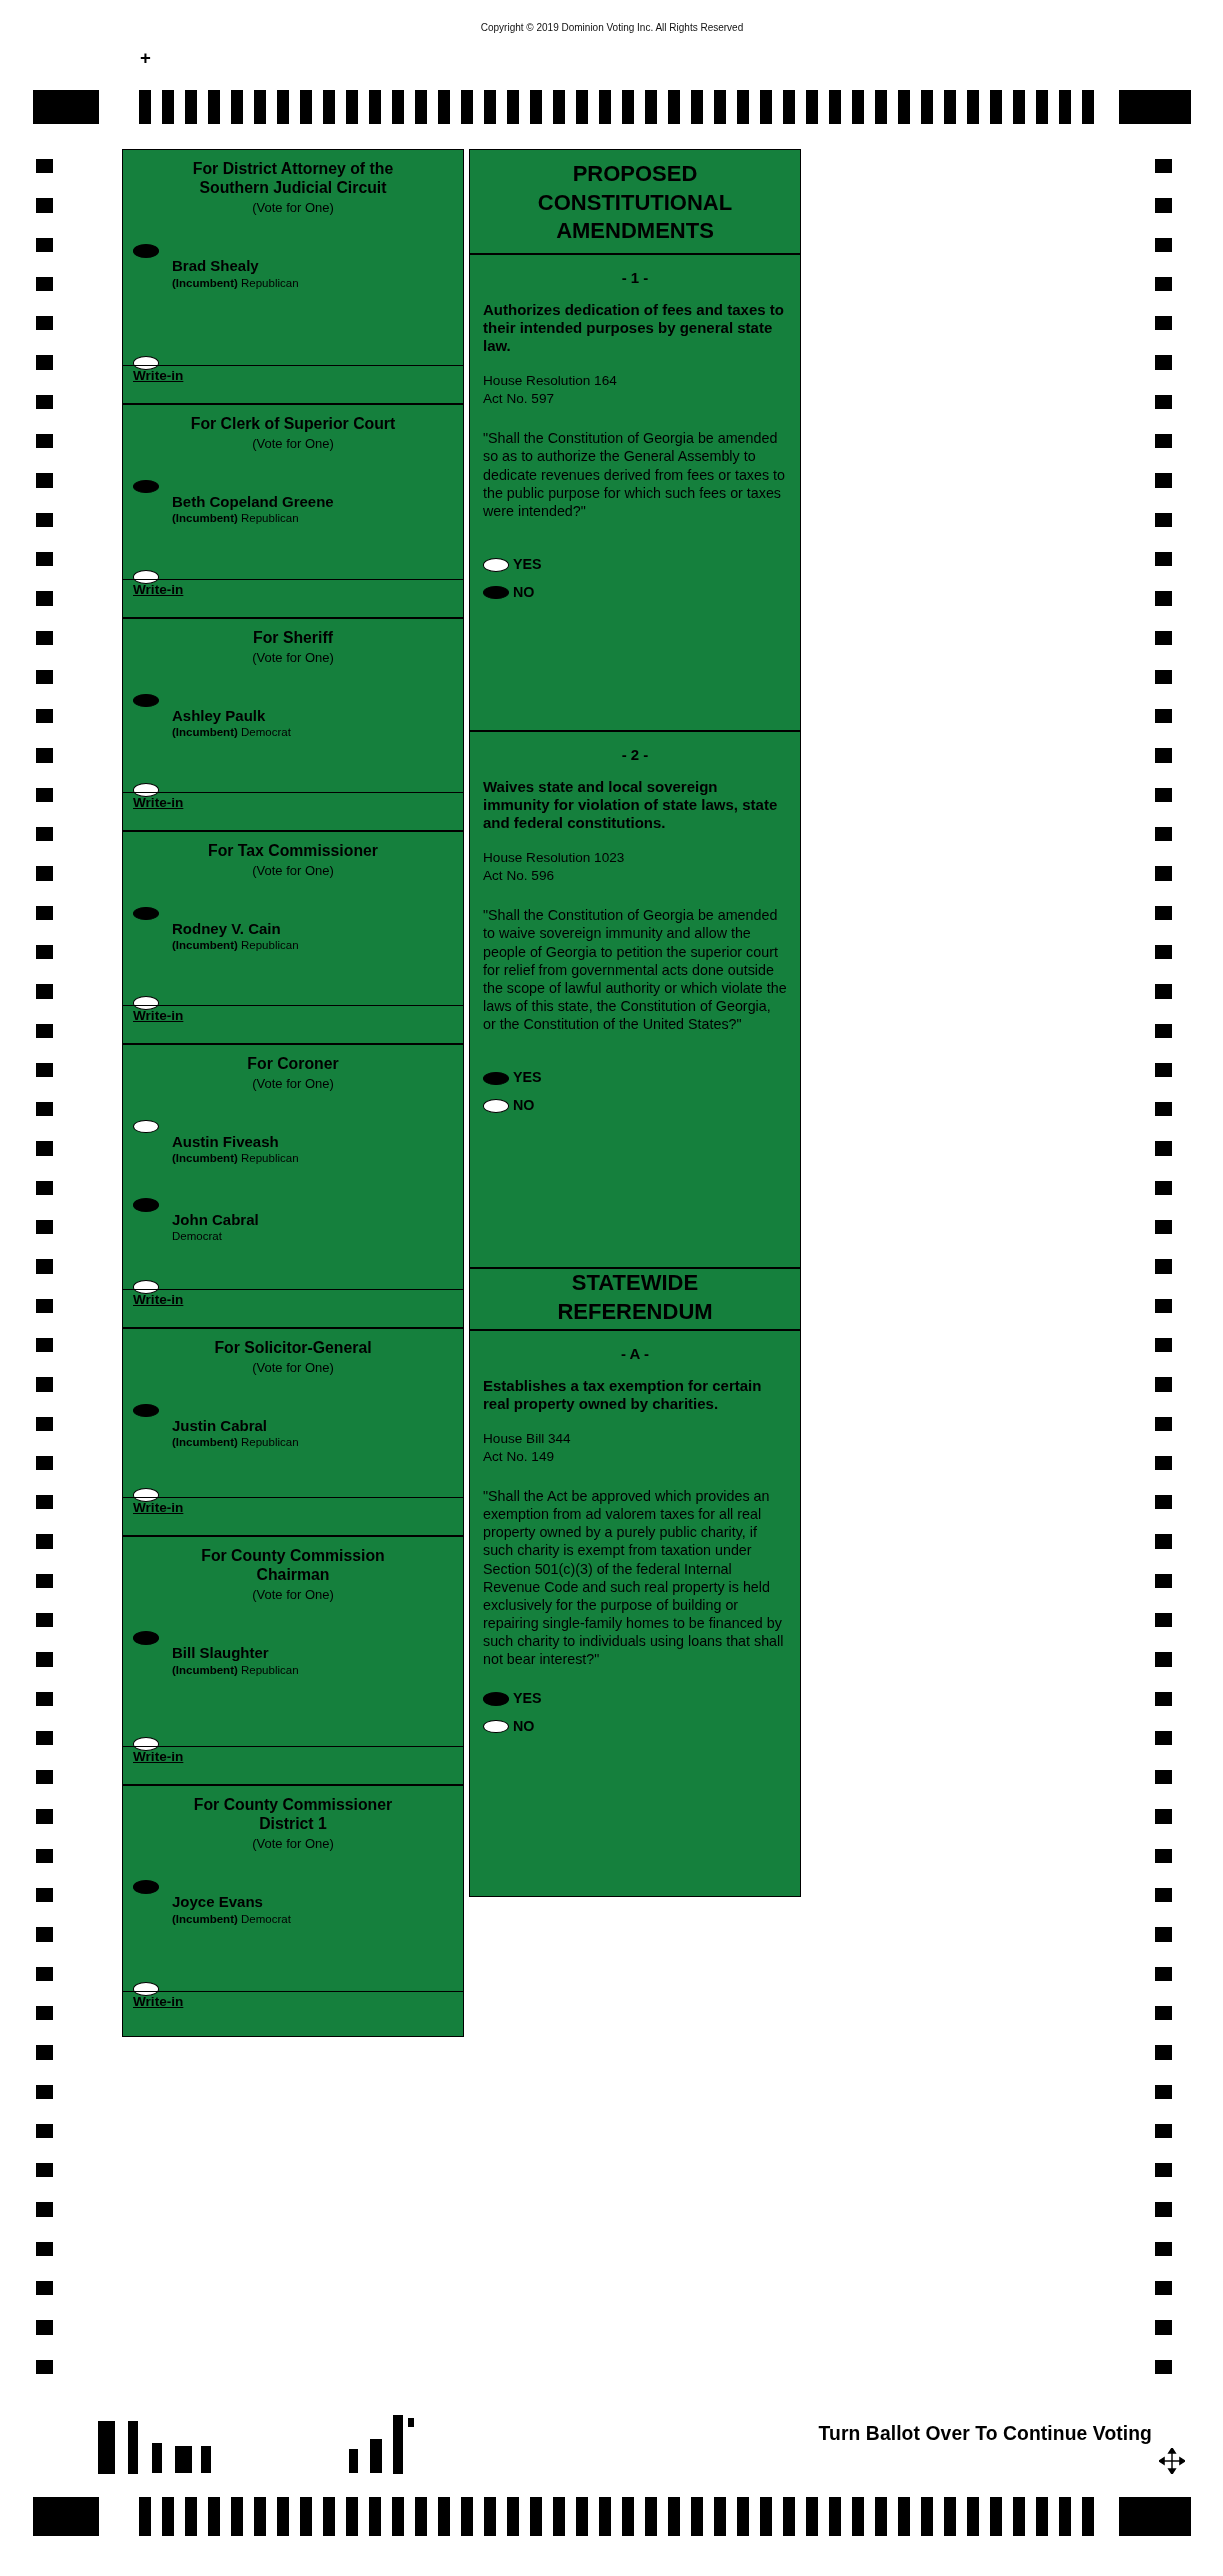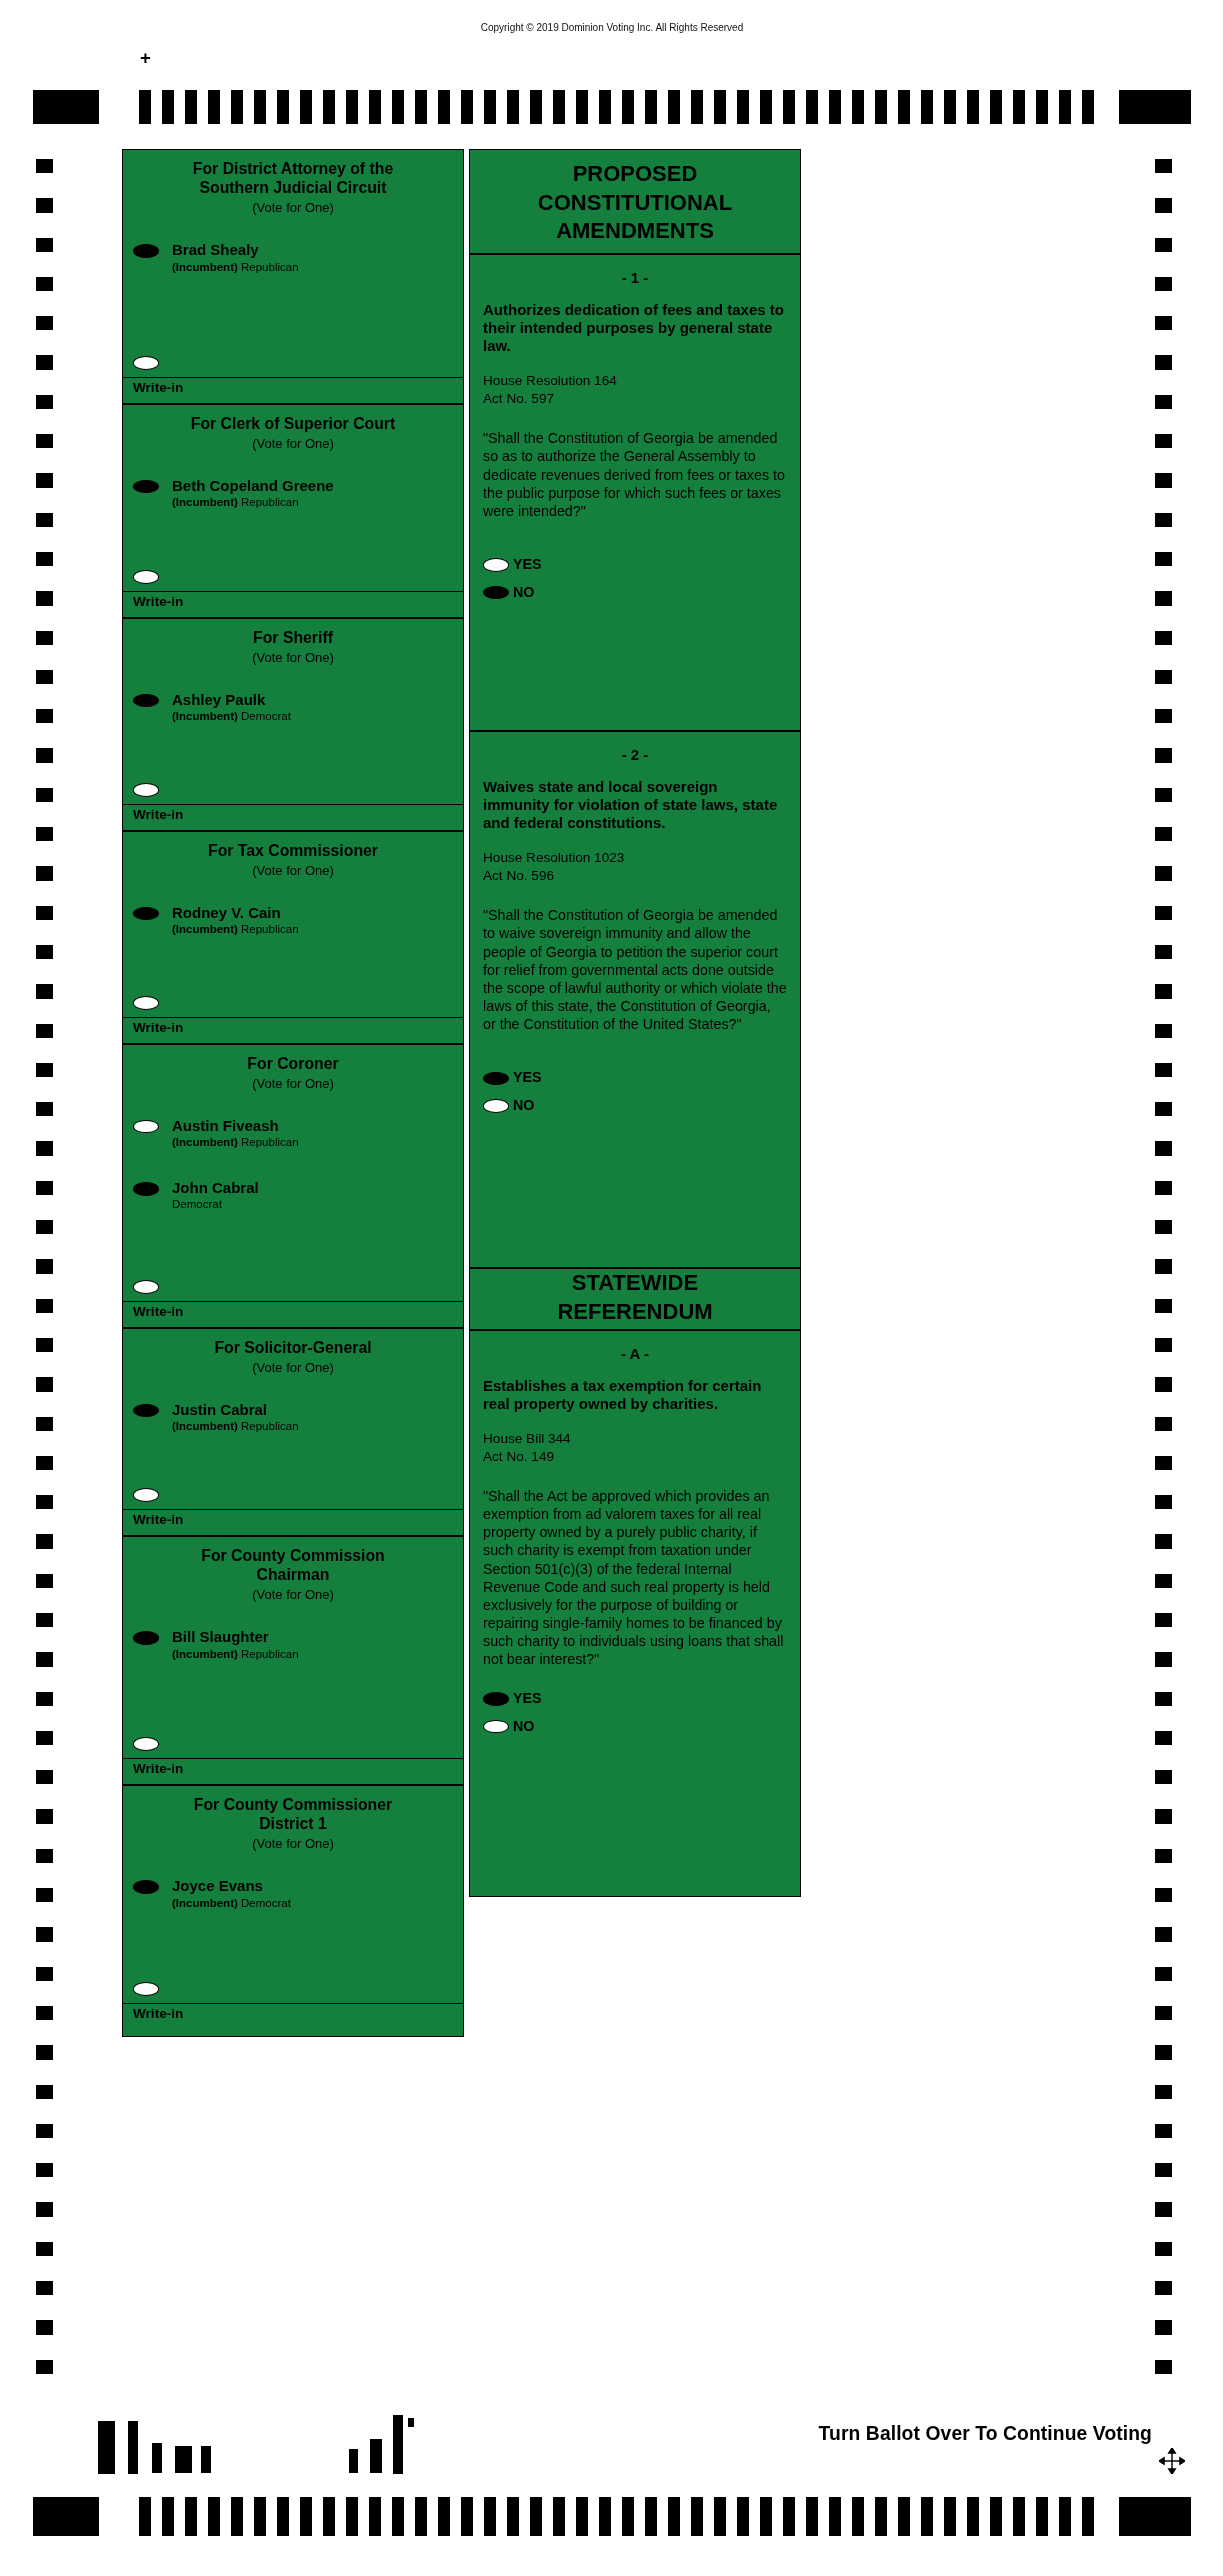--- a/index.html
+++ b/index.html
@@ -35,27 +35,27 @@
   .contest { position:relative; border-bottom:2.1px solid #000; overflow:hidden; }
   .contest:last-child { border-bottom:none; }
   .contest-title { padding-top:8.6px; text-align:center; font-weight:bold; font-size:15.8px;
     line-height:1.22; white-space:pre-line; }
   .vote-for { margin-top:2.9px; text-align:center; font-size:13px; }
   .cand-row { margin:27px 0 0 10px; display:flex; align-items:flex-start; gap:13px; }
   .cand-row + .cand-row { margin-top:31.5px; }
   .oval { flex:0 0 auto; display:inline-block; width:26px; height:13.6px;
     border:1.8px solid #000; border-radius:50%; background:#fff; margin-top:2.1px; }
   .oval.filled { background:#000; }
-  .cand-text { display:flex; flex-direction:column; }
+  .cand-text { display:flex; flex-direction:column;margin-top:16px; }
   .cand-name { font-weight:bold; font-size:15px; line-height:1.1; }
   .cand-detail { font-size:11.5px; margin-top:2.1px; }
   .cand-qual { font-weight:bold; }
   .writein-oval { position:absolute; left:10px; bottom:33px; }
-  .writein-block { position:absolute; left:0; right:0; bottom:4px; border-top:1.4px solid #000;
-    padding:2.1px 0 4.3px 10px; }
+  .writein-block { position:absolute; left:0; right:0; bottom:16px; border-top:1.4px solid #000;
+    padding:2.1px 0 4.3px 10px;text-decoration:underline; }
   .writein-label { font-weight:bold; font-size:13.6px; }
 
   
   .header-cell { text-align:center; font-weight:bold; font-size:22px; line-height:1.3;
     padding:10px 7.2px 8.6px; border-bottom:2.1px solid #000; white-space:pre-line; overflow:hidden; }
   .header-amendments { height:105px; }
   .header-referendum { height:62px; padding-top:0; }
   .measure { position:relative; border-bottom:2.1px solid #000; padding:5.7px 13px 14.3px; overflow:hidden; }
   .measure:last-child { border-bottom:none; }
   .m1 { height:477px; } .m2 { height:537px; } .mA { height:565px; }

